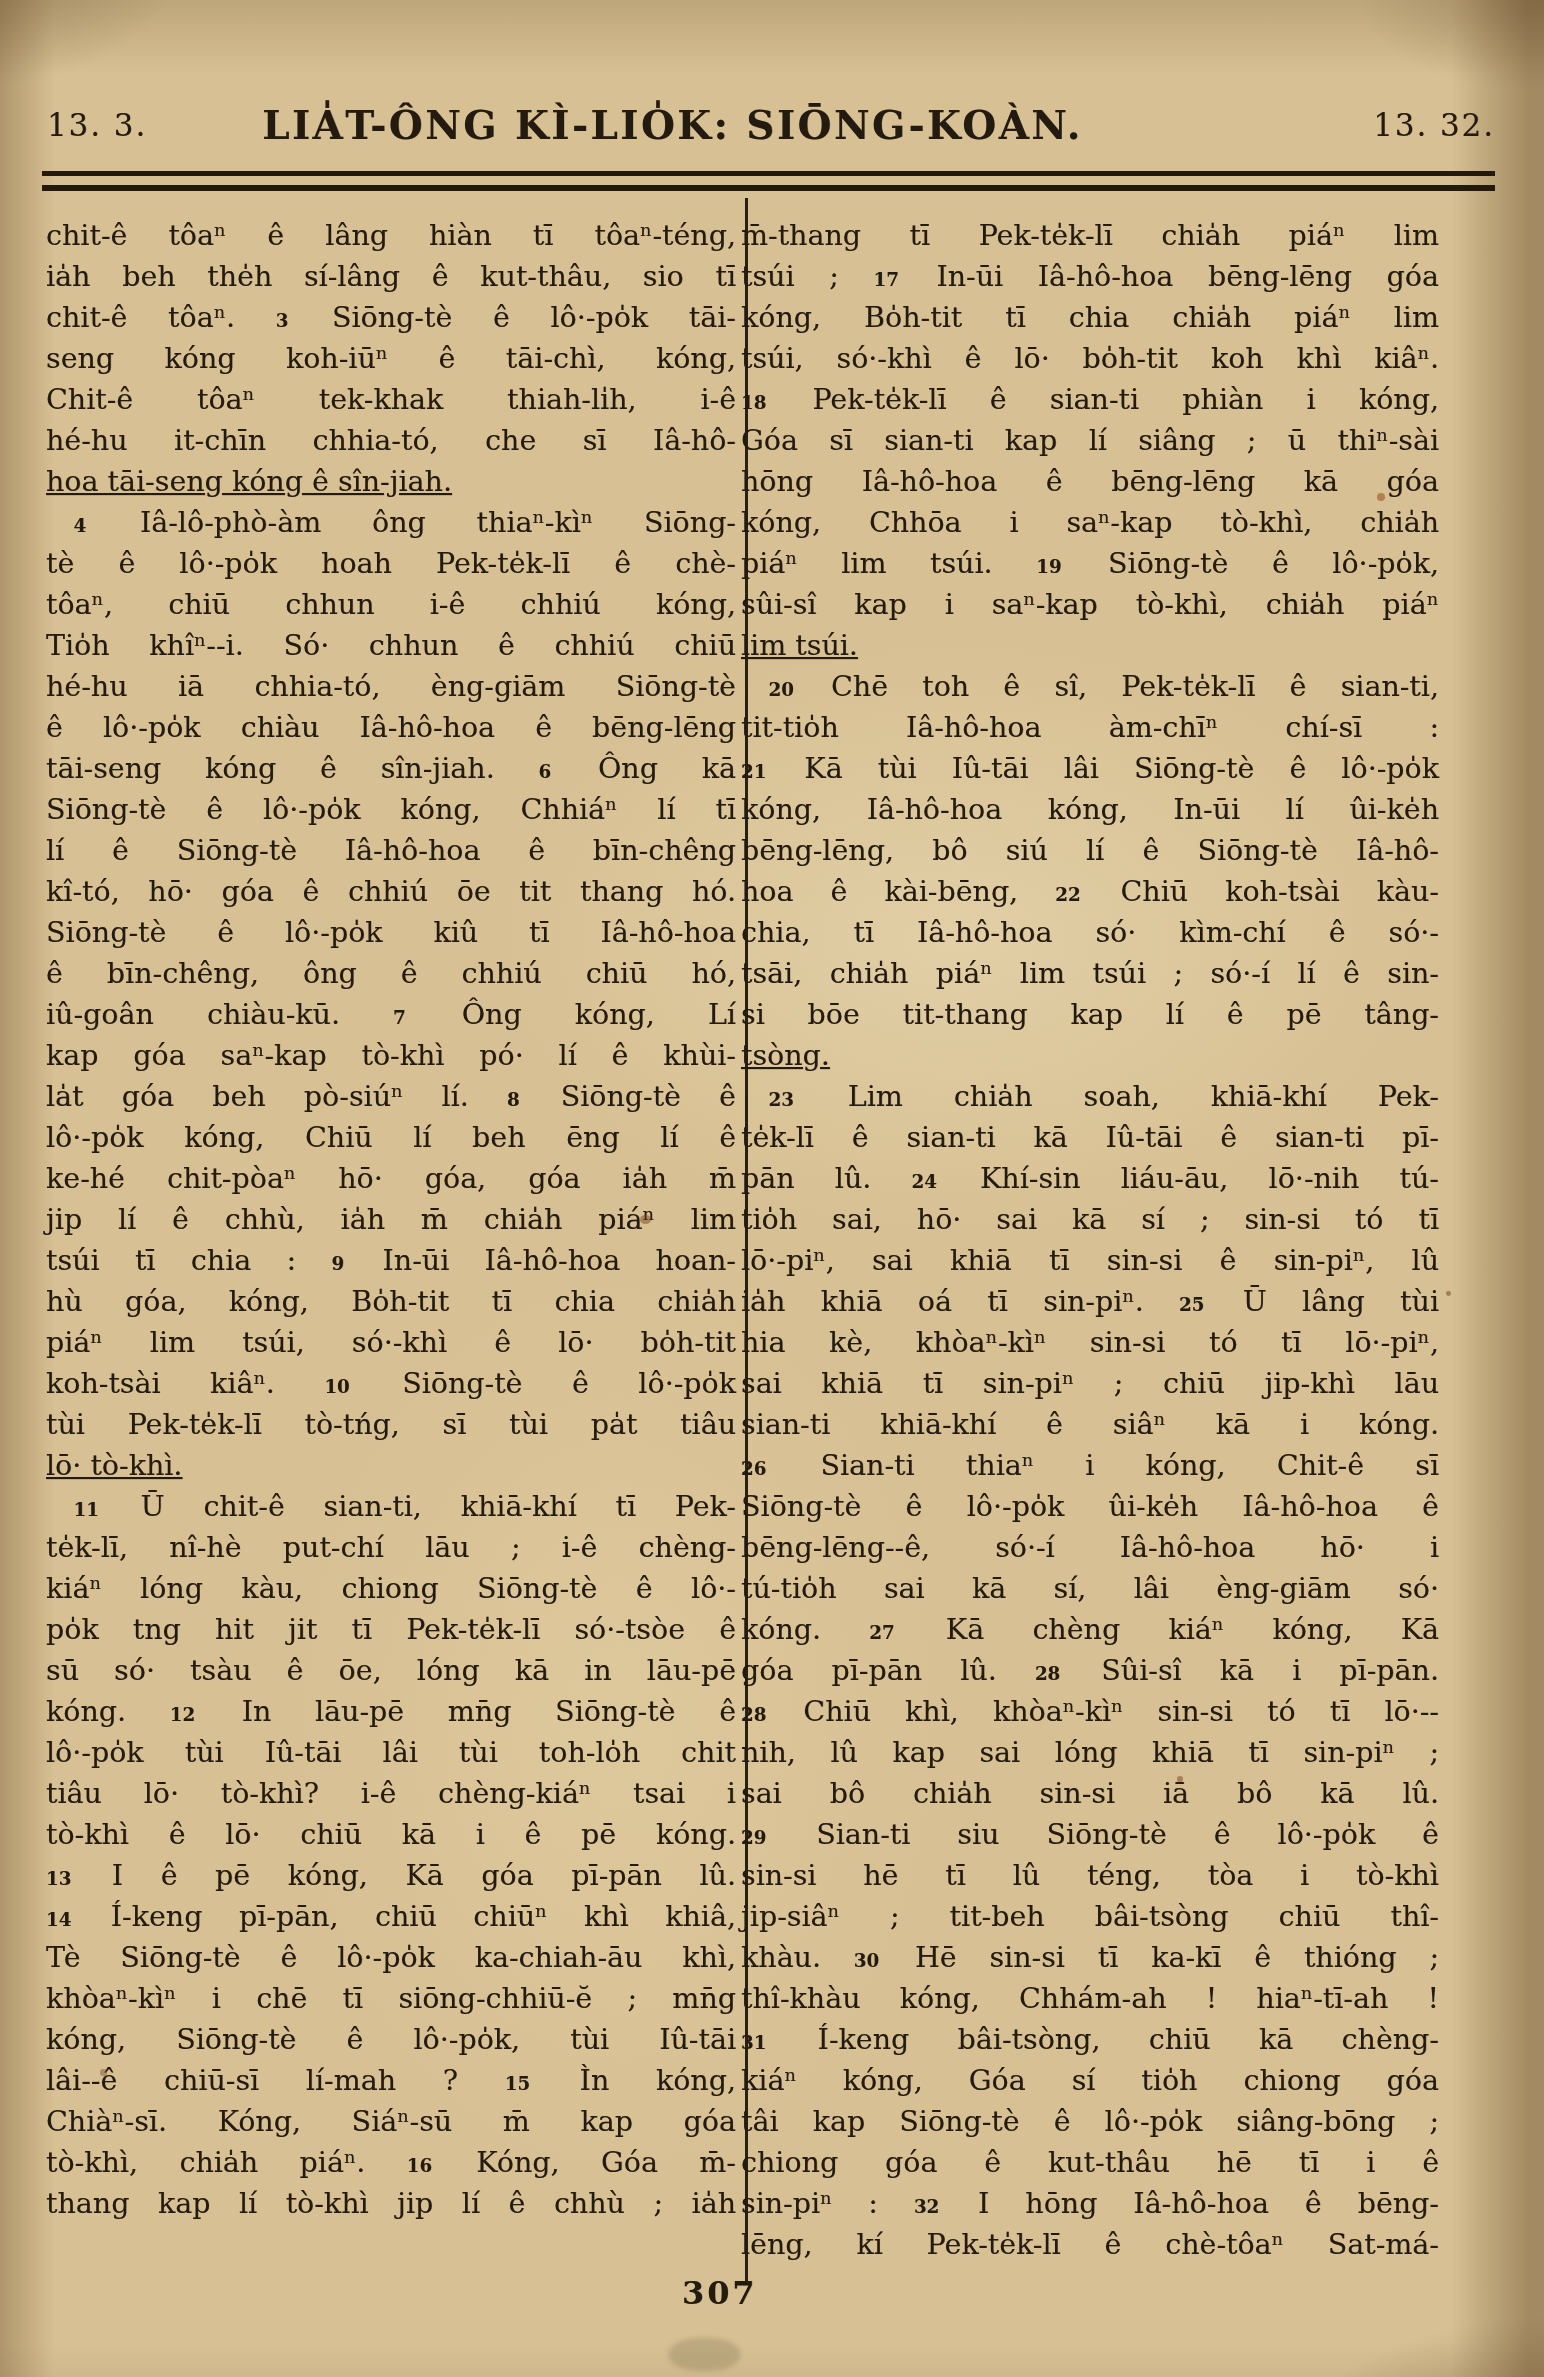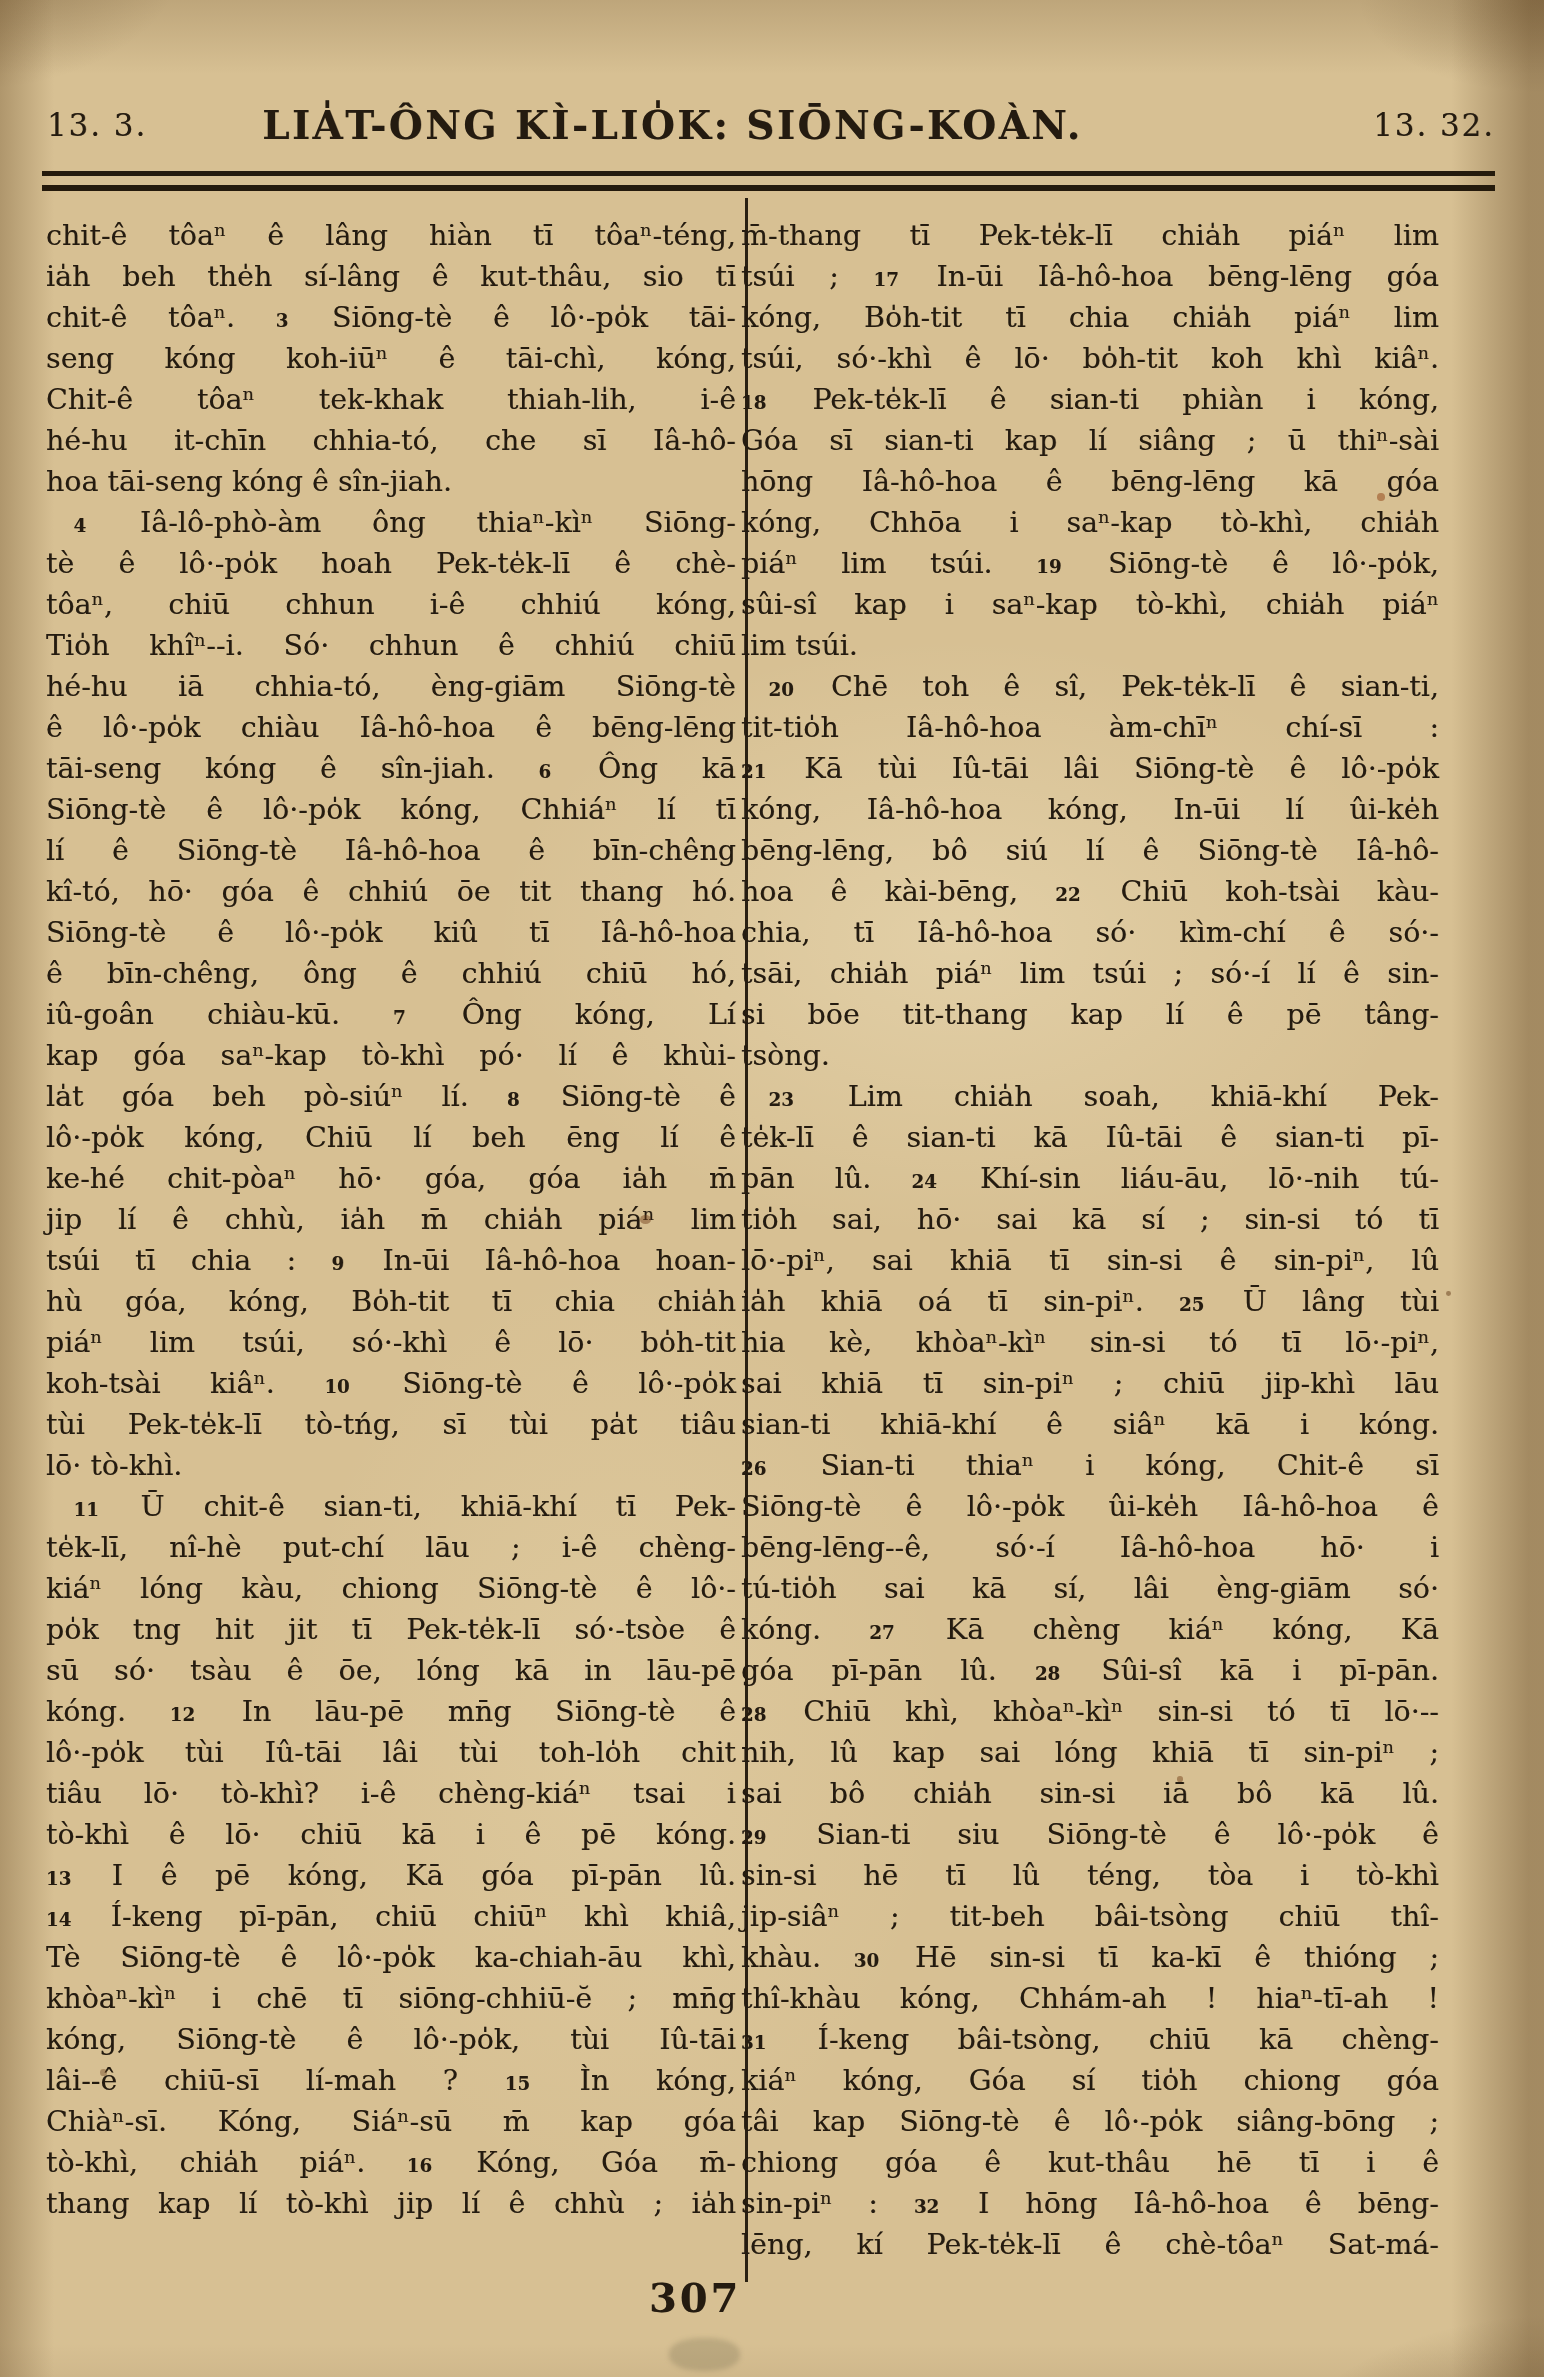--- a/index.html
+++ b/index.html
@@ -38,26 +38,26 @@
   }
   .col{ position:absolute;top:215px; }
   .col.left{ left:46px;width:690px; }
   .col.right{ left:741px;width:698px; }
   .line{
     font-size:28.5px;line-height:41px;height:41px;white-space:nowrap;
     text-align:justify;text-align-last:justify;
     text-shadow:0.3px 0.4px 0.3px rgba(38,26,12,.38);
   }
   .line.indent{ padding-left:27.6px; }
-  .line.end{ text-align:left;text-align-last:left; }
+  .line.end{ text-align:left;text-align-last:left;text-decoration:underline; }
   .line sup{
     font-size:64%;line-height:0;vertical-align:30%;font-weight:bold;padding-right:2.9px;
   }
   .page-number{
-    position:absolute;left:649px;top:2274px;font-size:40px;font-weight:bold;letter-spacing:2.9px;
+    position:absolute;left:682px;top:2274px;font-size:32px;font-weight:bold;letter-spacing:2.9px;
   }
   .stain{ position:absolute;border-radius:50%;pointer-events:none; }
   .stain.s1{ left:1377px;top:493px;width:7.6px;height:7.6px;background:rgba(150,75,30,.55); }
   .stain.s2{ left:640px;top:1215px;width:10.5px;height:8.6px;background:rgba(110,60,25,.45);filter:blur(0.5px); }
   .stain.s3{ left:1177px;top:1776px;width:5.7px;height:5.7px;background:rgba(120,70,30,.5); }
   .stain.s4{ left:1446px;top:1291px;width:4.8px;height:4.8px;background:rgba(100,60,25,.5); }
   .stain.s5{ left:669px;top:2338px;width:71px;height:33px;border-radius:45%;
              background:rgba(90,85,60,.22);filter:blur(2.9px); }
   .stain.s6{ left:100px;top:2069px;width:6.7px;height:6.7px;background:rgba(105,62,28,.40);filter:blur(0.5px); }
 </style>

